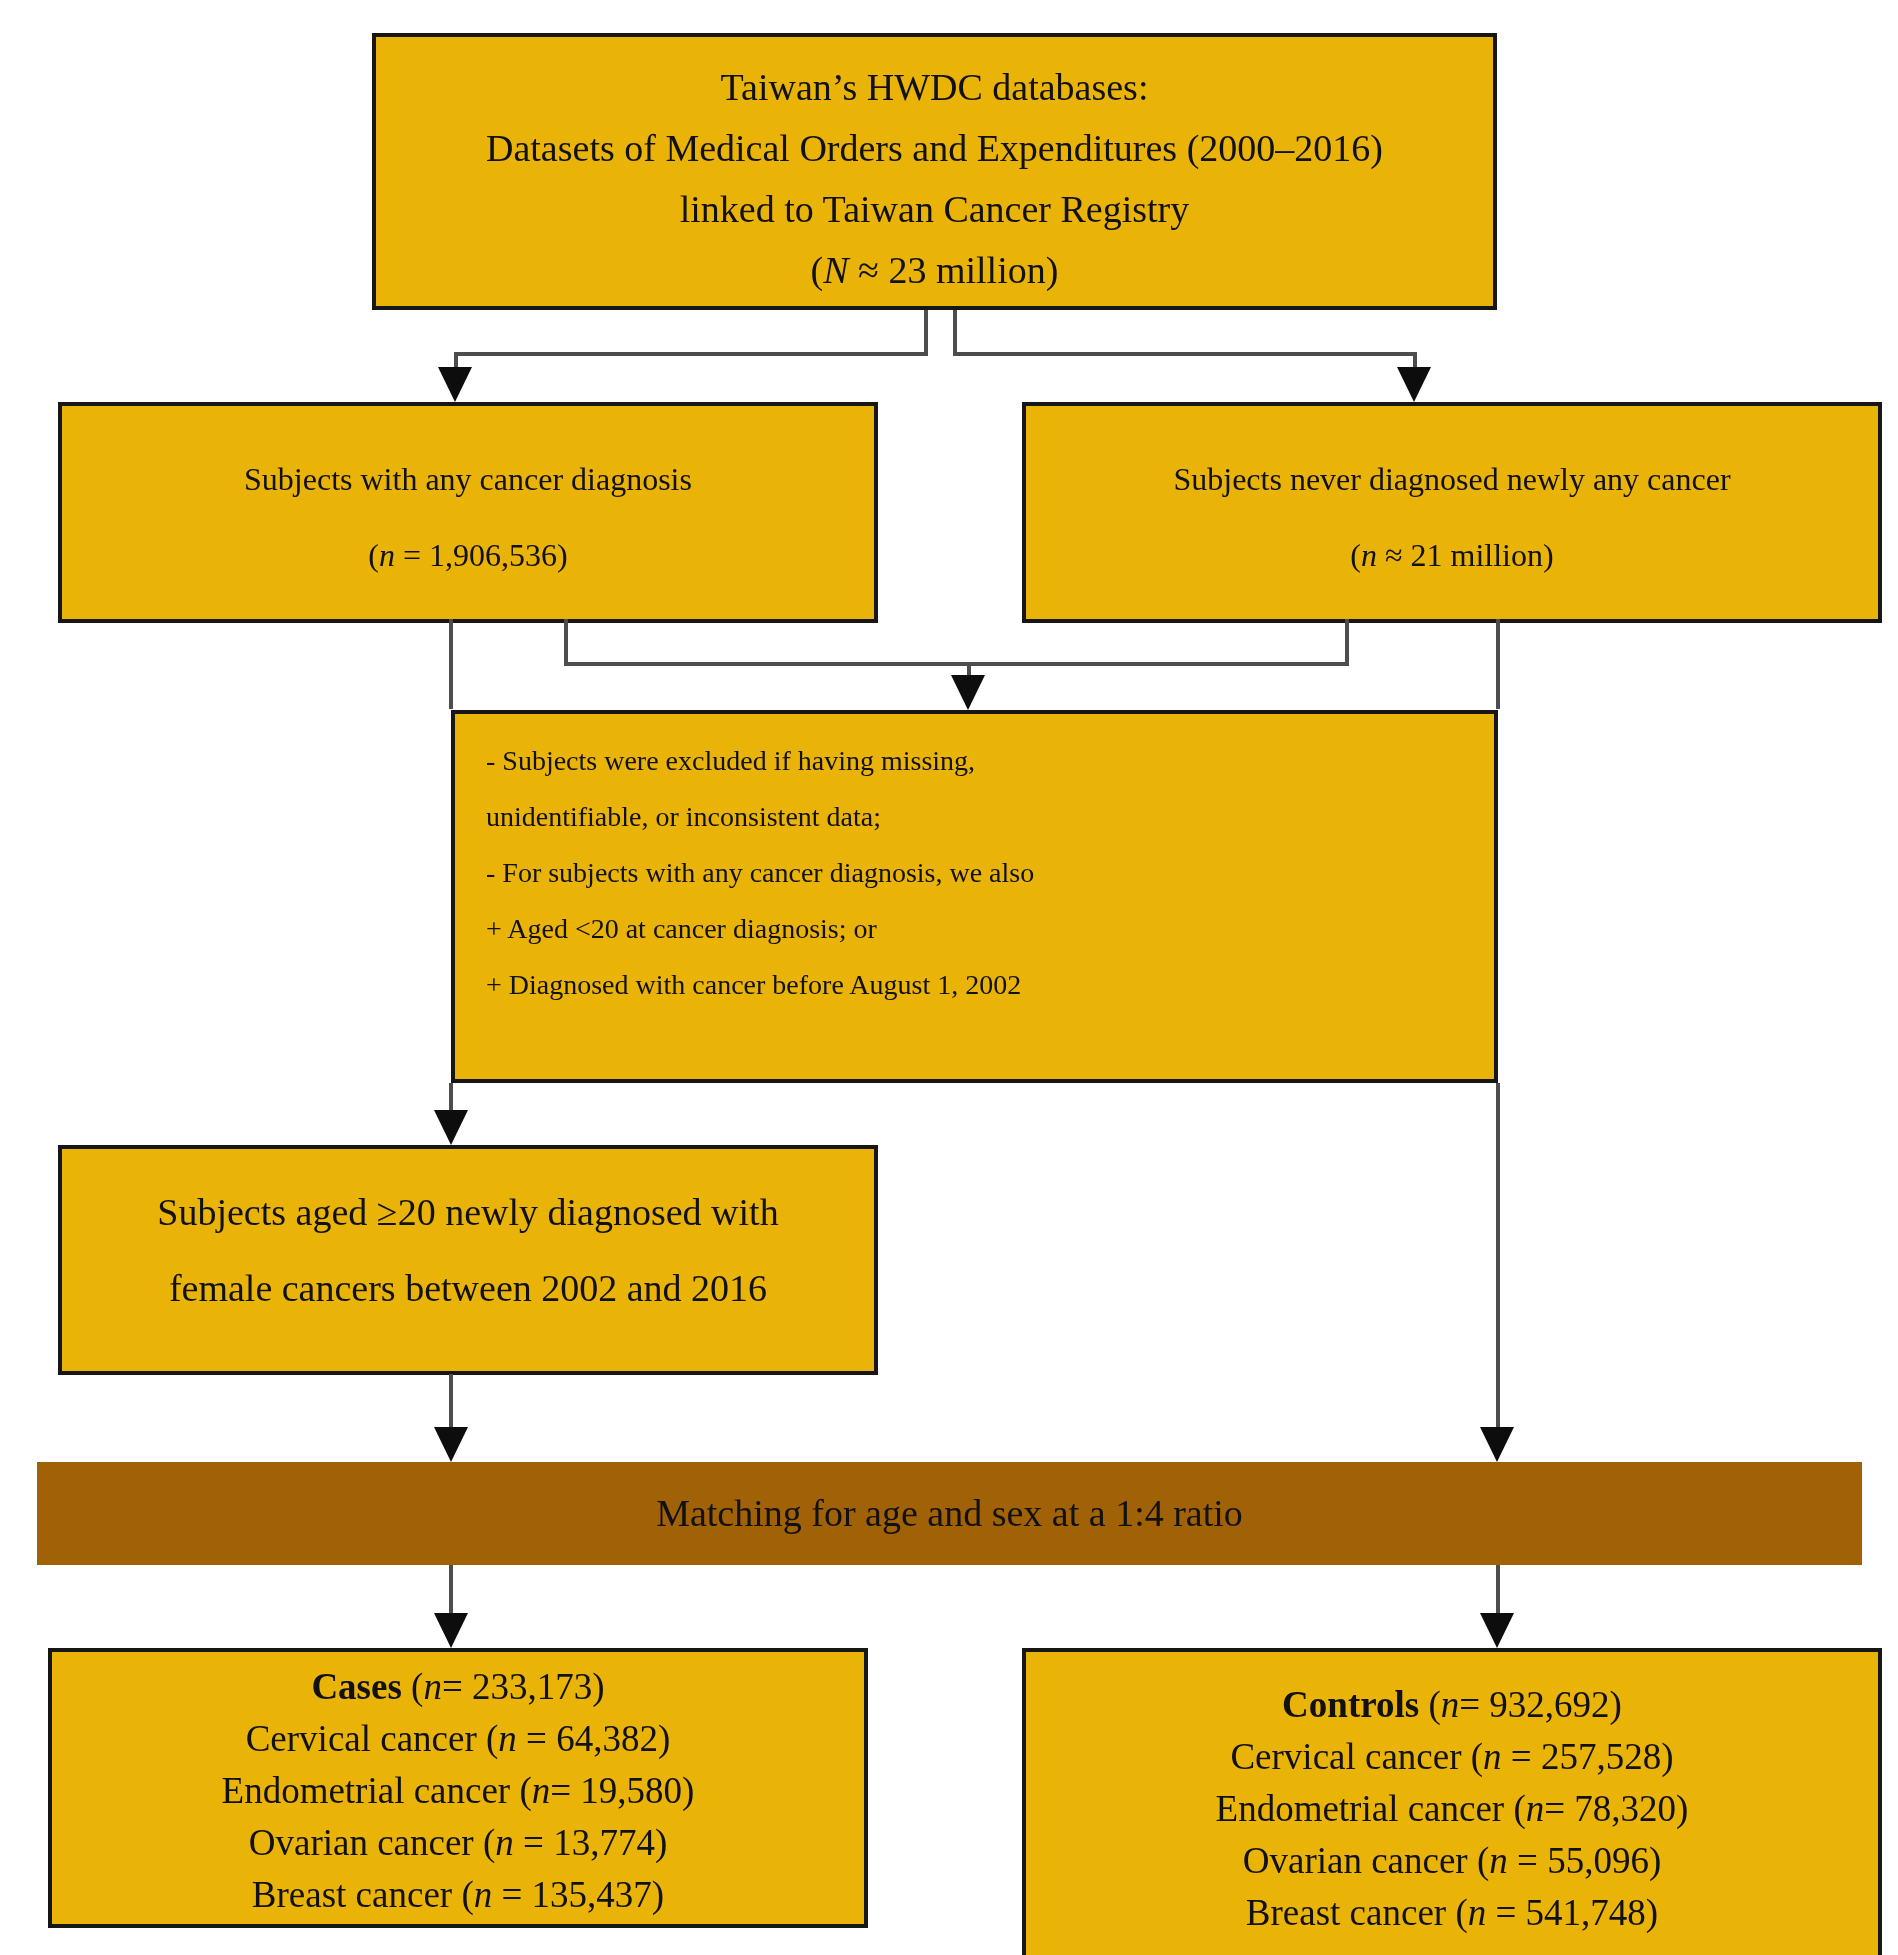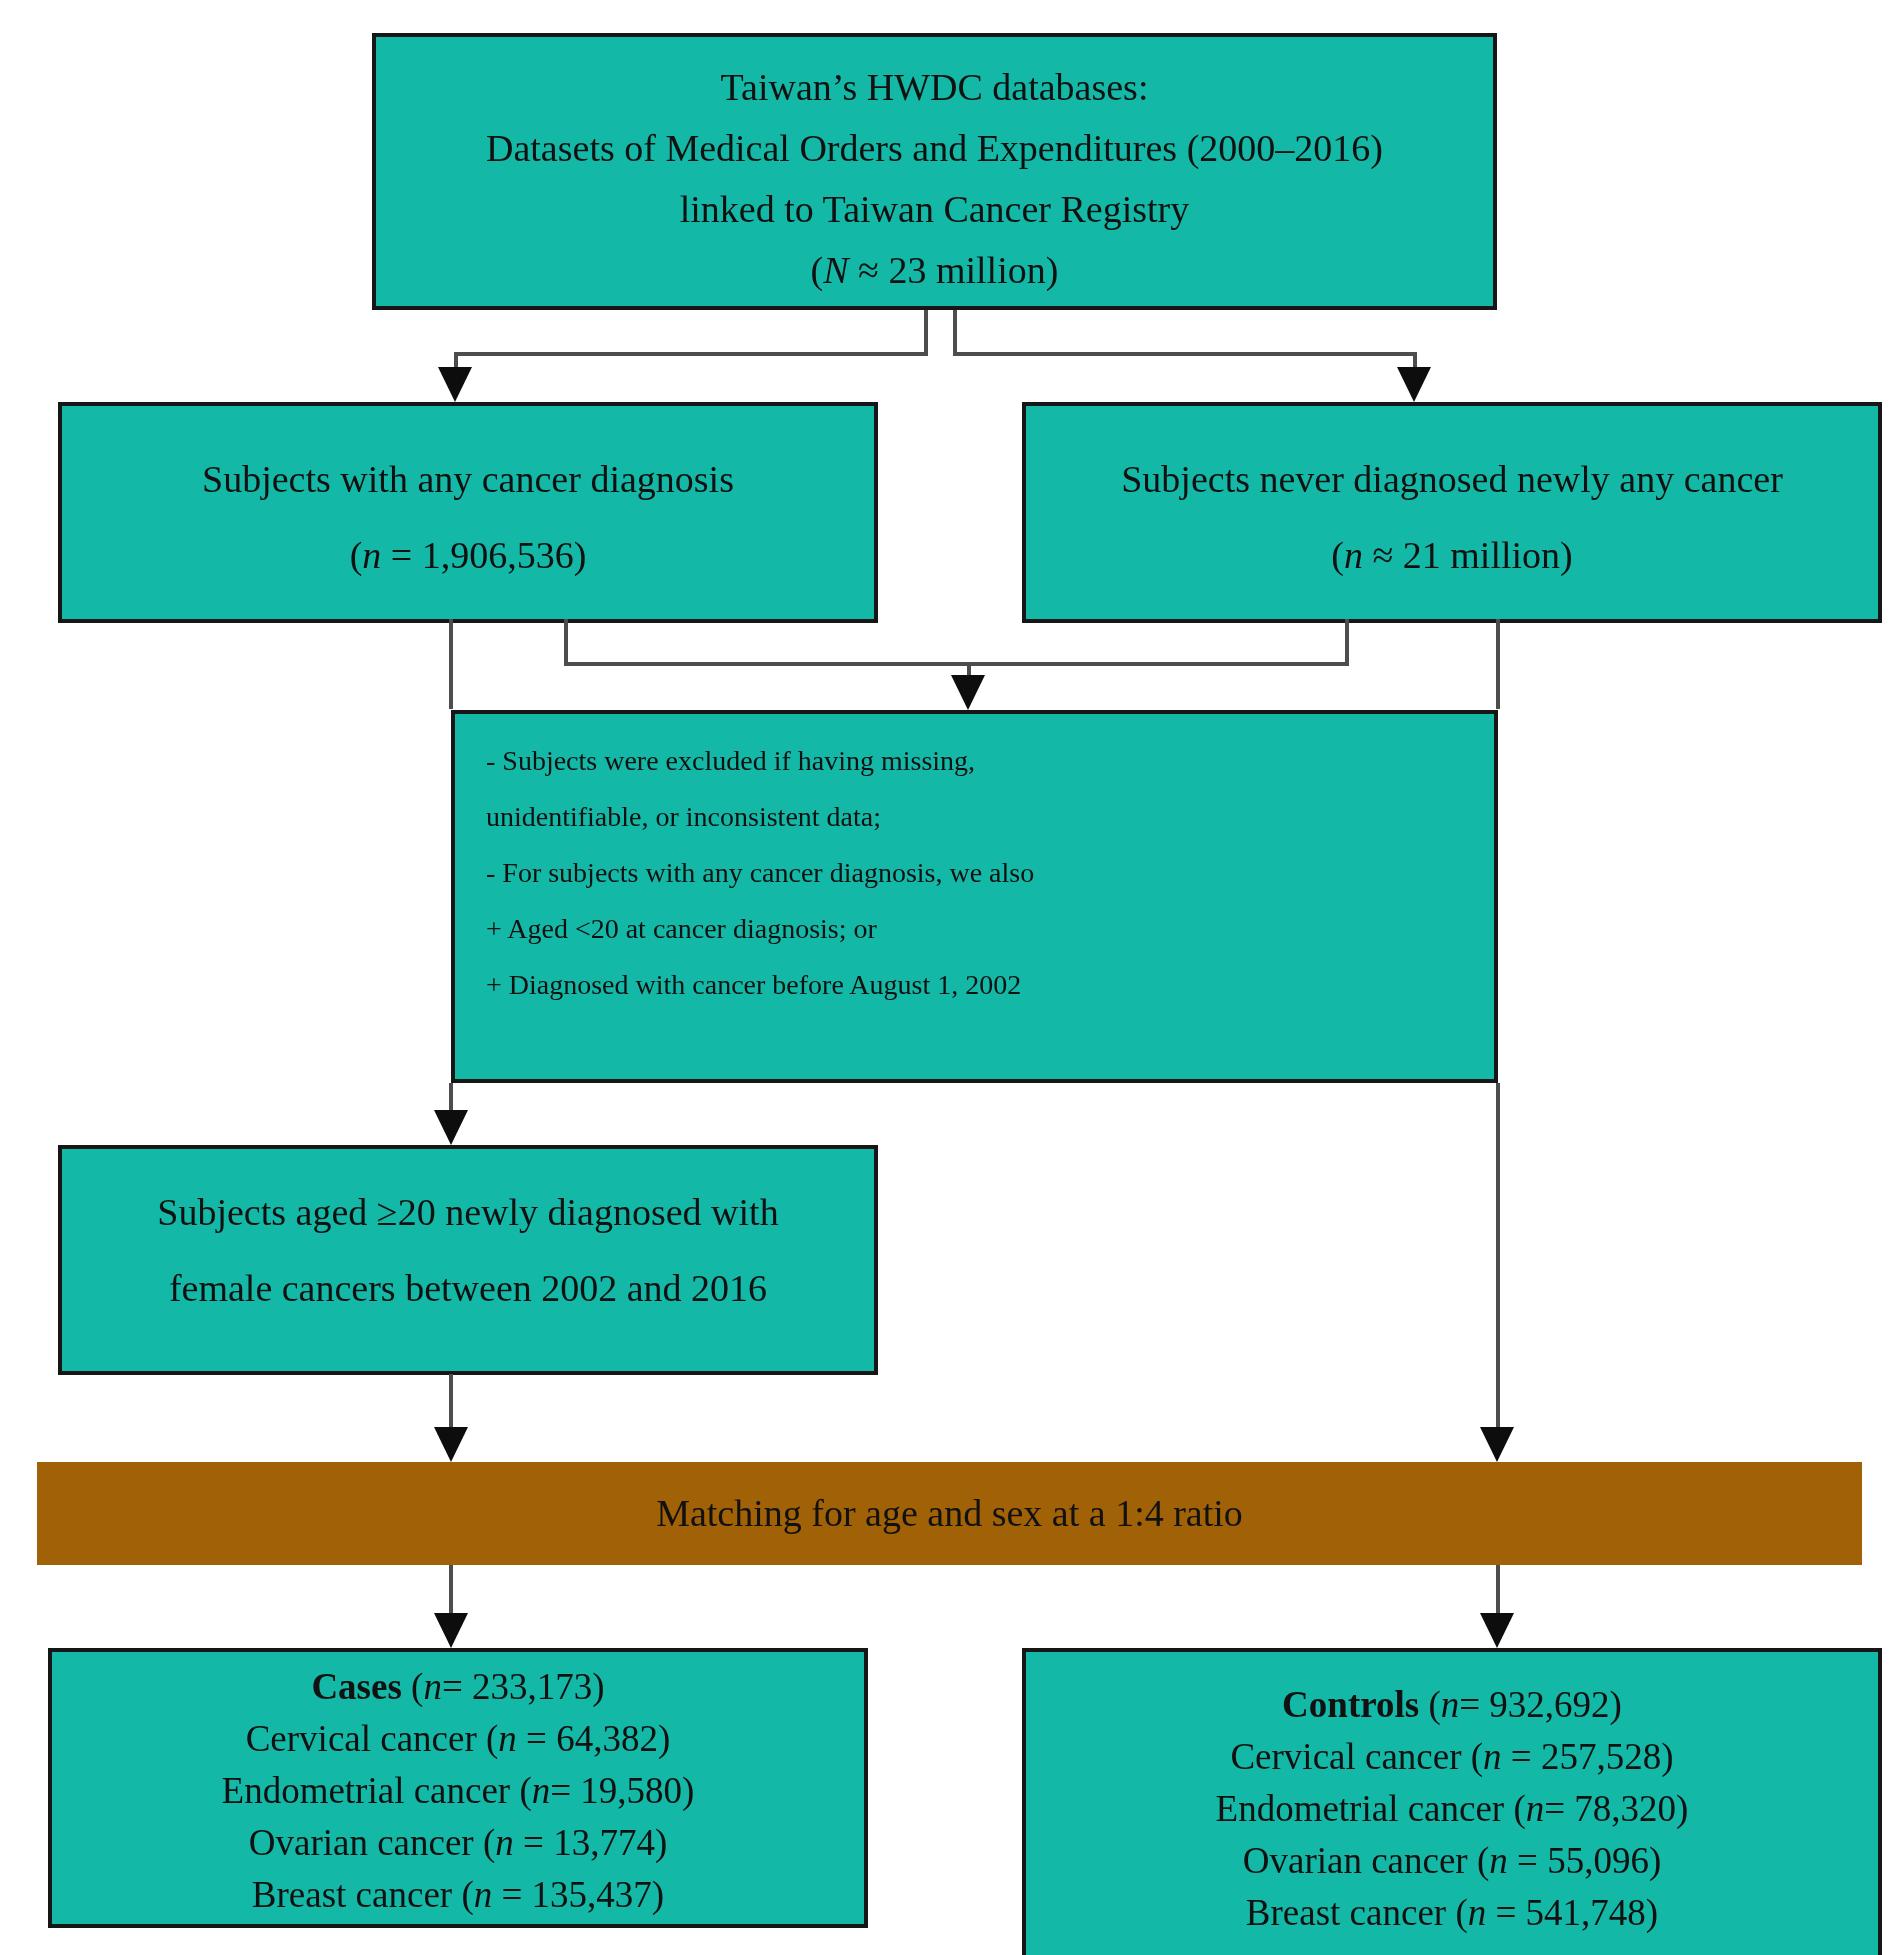--- a/index.html
+++ b/index.html
@@ -9,31 +9,31 @@
     height:1955px;
     background:#ffffff;
     font-family:"Liberation Serif","DejaVu Serif",serif;
     color:#111111;
     overflow:hidden;
   }
   .box{
     position:absolute;
     box-sizing:border-box;
     border:4.8px solid #161616;
-    background:#14b8a6;
+    background:#eab308;
   }
   .center{text-align:center;}
   .line{white-space:nowrap;}
   
   #top-box{left:372px;top:33px;width:1125px;height:277px;padding-top:20.4px;}
   #top-box .line{font-size:38px;line-height:61px;}
   
   #left-box{left:58px;top:402px;width:820px;height:221px;padding-top:35px;}
   #right-box{left:1022px;top:402px;width:860px;height:221px;padding-top:35px;}
-  #left-box .line,#right-box .line{font-size:38px;line-height:76px;}
+  #left-box .line,#right-box .line{font-size:32px;line-height:76px;}
   
   #excl-box{left:451px;top:710px;width:1047px;height:373px;padding:19px 18px 0 31px;text-align:left;}
   #excl-box .line{font-size:28px;line-height:56px;}
   
   #aged-box{left:58px;top:1145px;width:820px;height:230px;padding-top:25px;}
   #aged-box .line{font-size:38px;line-height:76px;}
   
   #band{
     position:absolute;left:37px;top:1462px;width:1825px;height:103px;
     background:#a16207;text-align:center;

